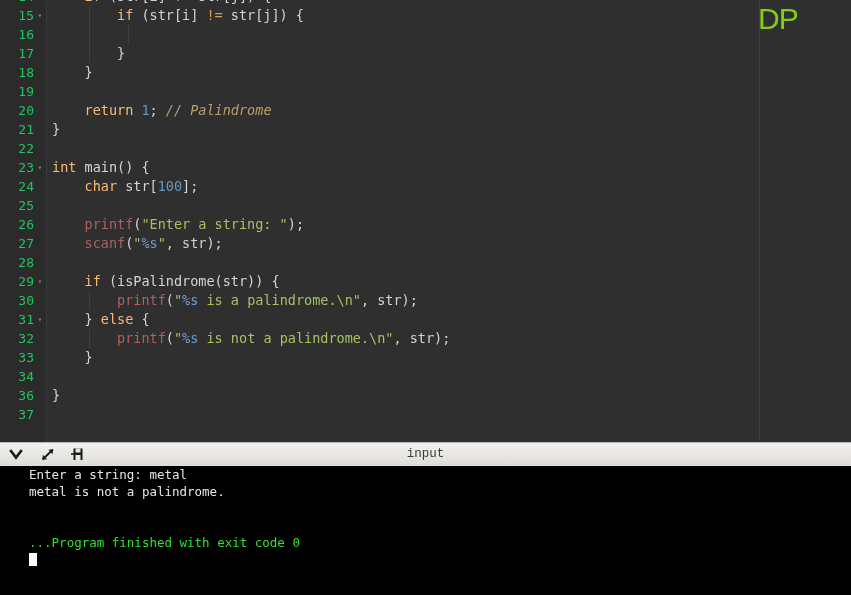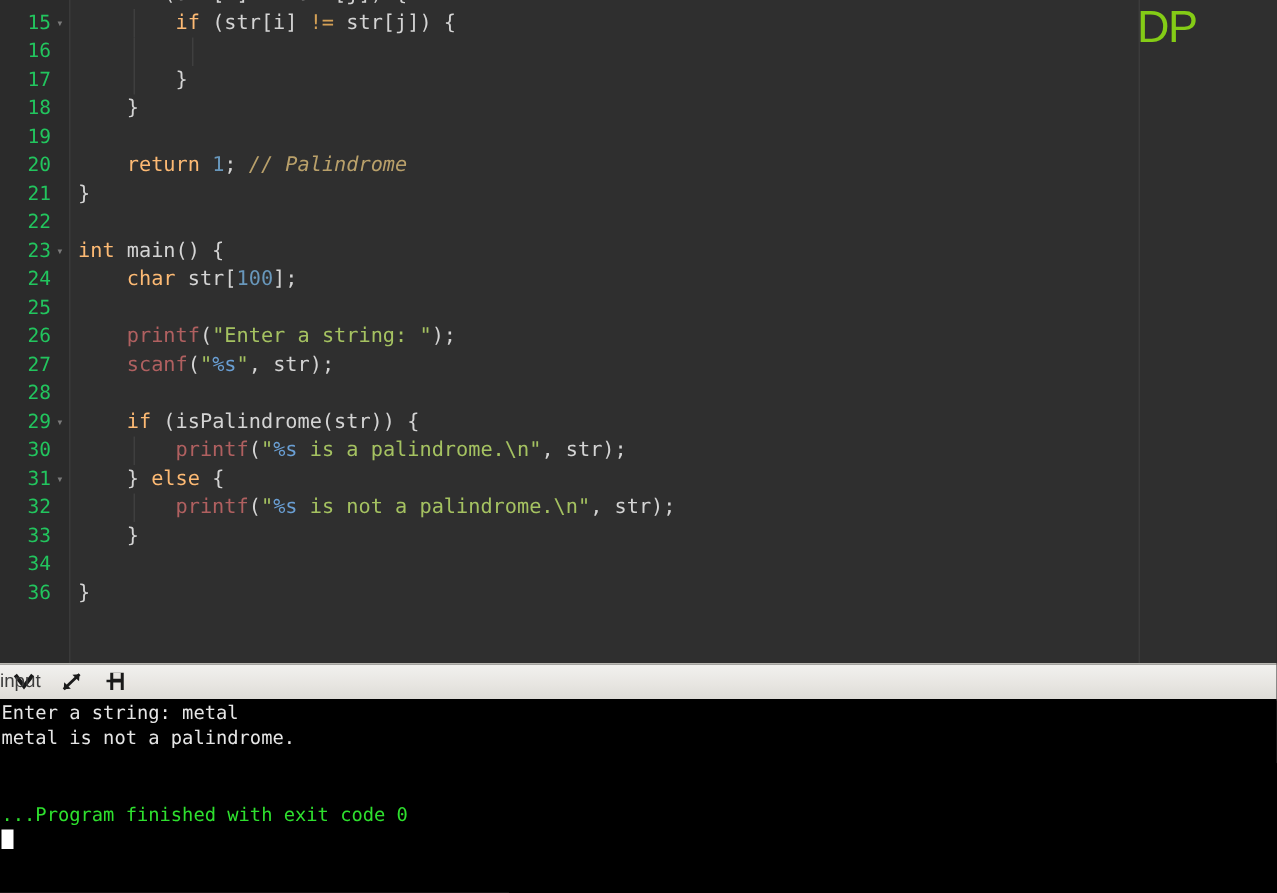--- a/index.html
+++ b/index.html
@@ -122,42 +122,44 @@
     height: 19px;
     cursor: pointer;
   }
   #ico-collapse { left: 6px; }
   #ico-expand   { left: 38px; }
   #ico-save     { left: 68px; }
   #console-title {
     position: absolute;
     left: 0; top: 0;
     width: 851px;
+    text-align: center;
     line-height: 23px;
-    font-family: Liberation Sans, sans-serif;
+    font-family: Liberation Mono, monospace;
     font-size: 12.5px;
     color: #3c3c3c;
   }
 
   
   #console {
     position: absolute;
     left: 0; top: 466px;
     width: 851px;
     height: 129px;
     background: #000000;
     overflow: hidden;
   }
   .cline {
     white-space: pre;
     font-family: "DejaVu Sans Mono", monospace;
     font-size: 12.5px;
     line-height: 17px;
     color: #e6e6e6;
     padding-left: 1px;
+    margin-left: 28px;
   }
   .cline.green { color: #2ee02e; }
   .cline.blank { height: 17px; }
   .cursor {
     display: inline-block;
     width: 8px;
     height: 13px;
     background: #ffffff;
     vertical-align: -2px;
   }
@@ -186,20 +188,21 @@
       <div class="row"><span class="ln">26</span><span class="src"><span class="t-pl">    </span><span class="t-fn">printf</span><span class="t-pl">(</span><span class="t-str">"Enter a string: "</span><span class="t-pl">);</span></span></div>
       <div class="row"><span class="ln">27</span><span class="src"><span class="t-pl">    </span><span class="t-fn">scanf</span><span class="t-pl">(</span><span class="t-str">"</span><span class="t-fmt">%s</span><span class="t-str">"</span><span class="t-pl">, str);</span></span></div>
       <div class="row"><span class="ln">28</span><span class="src"><span class="t-pl"></span></span></div>
       <div class="row"><span class="ln">29</span><span class="fold">▾</span><span class="src"><span class="t-pl">    </span><span class="t-kw">if</span><span class="t-pl"> (isPalindrome(str)) {</span></span></div>
       <div class="row"><span class="ln">30</span><span class="guide" style="left: 89px;"></span><span class="src"><span class="t-pl">        </span><span class="t-fn">printf</span><span class="t-pl">(</span><span class="t-str">"</span><span class="t-fmt">%s</span><span class="t-str"> is a palindrome.\n"</span><span class="t-pl">, str);</span></span></div>
       <div class="row"><span class="ln">31</span><span class="fold">▾</span><span class="src"><span class="t-pl">    } </span><span class="t-kw">else</span><span class="t-pl"> {</span></span></div>
       <div class="row"><span class="ln">32</span><span class="guide" style="left: 89px;"></span><span class="src"><span class="t-pl">        </span><span class="t-fn">printf</span><span class="t-pl">(</span><span class="t-str">"</span><span class="t-fmt">%s</span><span class="t-str"> is not a palindrome.\n"</span><span class="t-pl">, str);</span></span></div>
       <div class="row"><span class="ln">33</span><span class="src"><span class="t-pl">    }</span></span></div>
       <div class="row"><span class="ln">34</span><span class="src"><span class="t-pl"></span></span></div>
       <div class="row"><span class="ln">36</span><span class="src"><span class="t-pl">}</span></span></div>
+      <div class="row"><span class="ln">37</span><span class="src"><span class="t-pl"></span></span></div>
     </div>
 </div>
 
 <div id="console-bar">
   <div class="bar-icon" id="ico-collapse">
     <svg width="20" height="19" viewBox="0 0 20 19">
       <path d="M5 6 L10 12.5 L15 6" stroke="#1a1a1a" stroke-width="2.6" fill="none" stroke-linecap="square"></path>
     </svg>
   </div>
   <div class="bar-icon" id="ico-expand">

